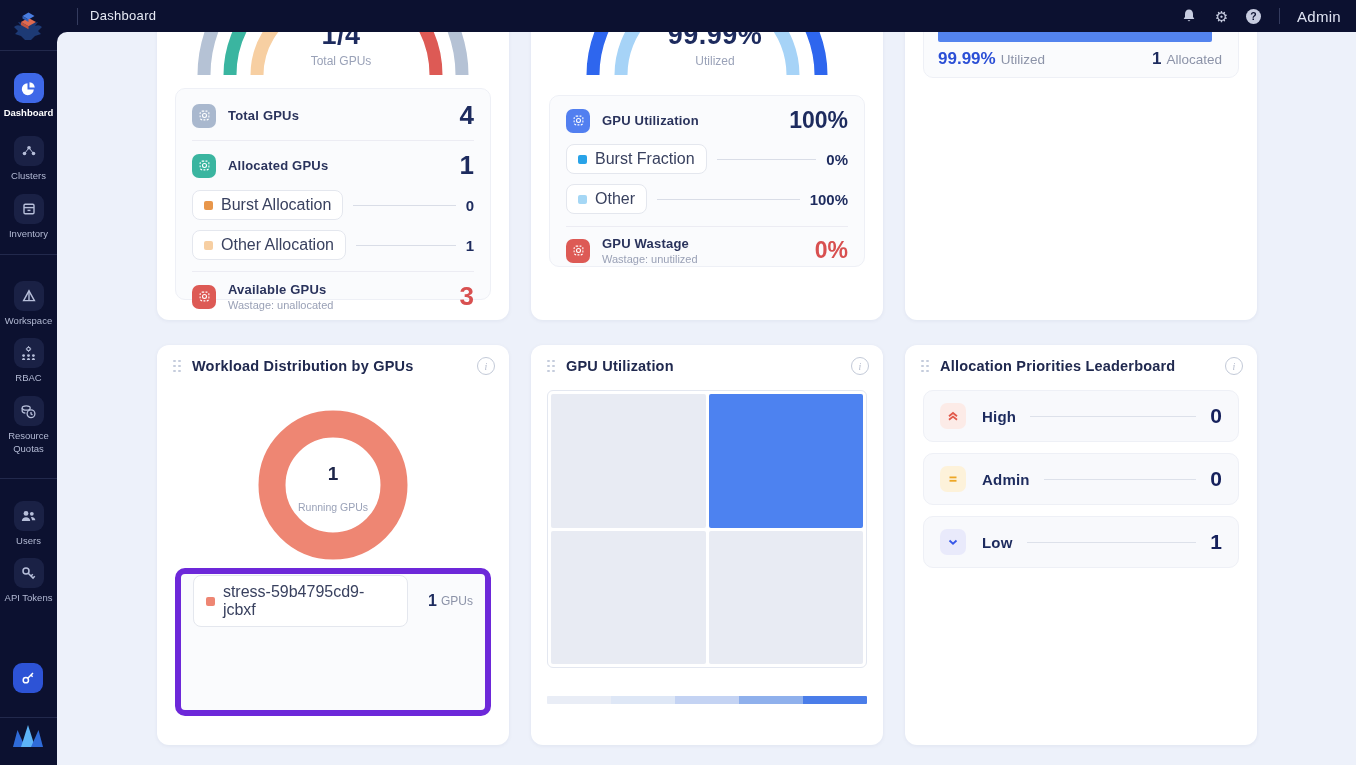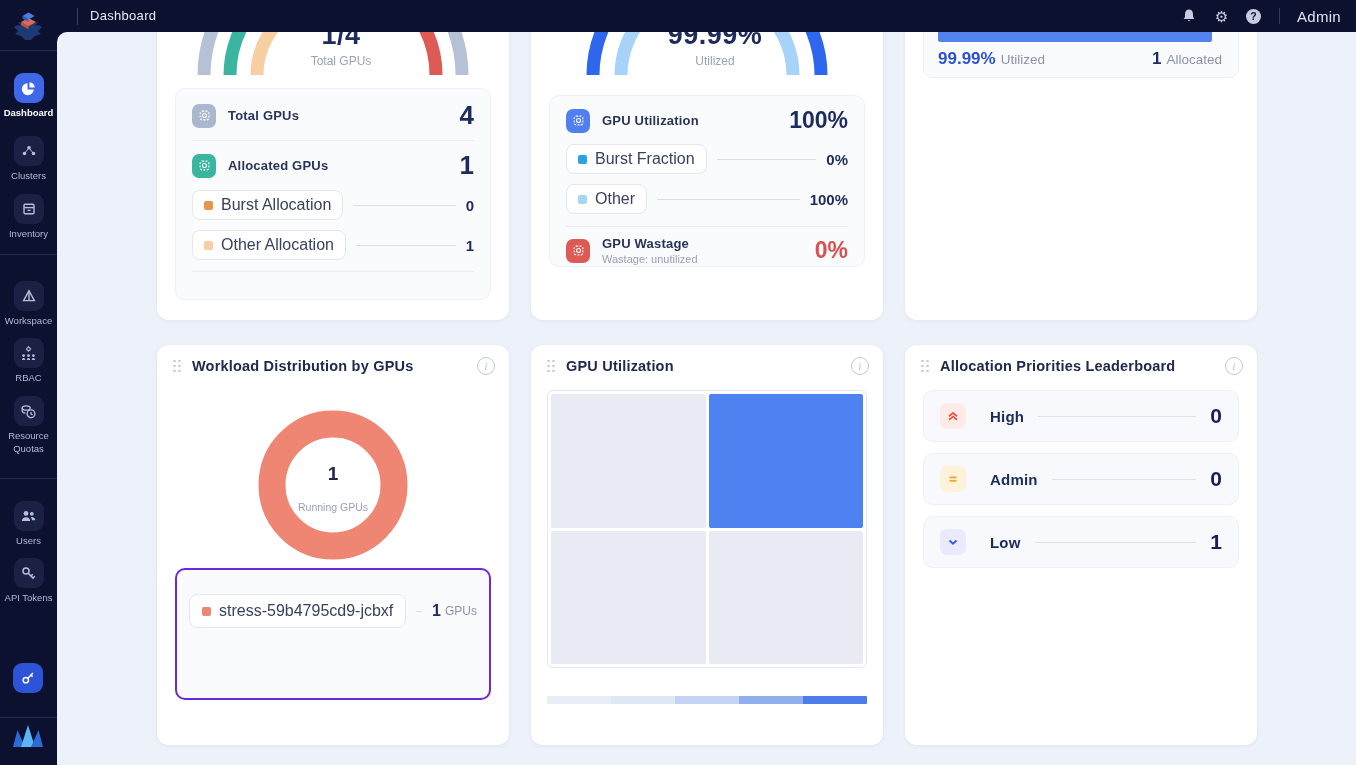--- a/index.html
+++ b/index.html
@@ -78,37 +78,37 @@
   .drag-dots{width:9px;height:13px;display:grid;grid-template-columns:repeat(2,3px);grid-auto-rows:3px;gap:2px;cursor:grab;}
   .drag-dots i{width:2.5px;height:2.5px;border-radius:50%;background:#c5ccdc;}
   .card-title{margin-left:10px;font-size:14.5px;font-weight:700;color:#20294f;letter-spacing:.2px;}
   .info-ic{margin-left:auto;width:16px;height:16px;border-radius:50%;border:1.2px solid #c3cad8;color:#b6bdcd;font-size:10px;font-style:italic;font-family:"Liberation Serif",serif;display:flex;align-items:center;justify-content:center;cursor:pointer;}
 
   
   .donut-wrap{position:absolute;left:96px;top:60px;width:160px;height:160px;}
   .donut-center{position:absolute;left:0;top:58px;width:160px;text-align:center;}
   .donut-big{font-size:19px;font-weight:700;color:#1d2549;}
   .donut-sub{margin-top:16px;font-size:10.5px;color:#9aa2b8;}
-  .legend-panel{position:absolute;left:18px;right:18px;top:223px;height:132px;background:#fafbfd;border:2px solid #6d28d9;border-radius:10px;box-sizing:border-box;padding:24px 12px;}
+  .legend-panel{position:absolute;left:18px;right:18px;top:223px;height:148px;background:#fafbfd;border:6px solid #6d28d9;border-radius:10px;box-sizing:border-box;padding:1px 12px;}
   .legend-row{display:flex;align-items:center;}
   .workload-chip{padding:7px 12px;}
   .legend-val{font-size:16px;font-weight:700;color:#1d2b5e;}
   .legend-unit{font-size:12px;color:#8c93a8;margin-left:4px;}
 
   
   .treemap{position:absolute;left:16px;right:16px;top:45px;height:278px;background:#fff;border:1px solid #e3e7f0;border-radius:6px;padding:3px;box-sizing:border-box;display:grid;grid-template-columns:1fr 1fr;grid-template-rows:1fr 1fr;gap:3px;}
   .tm-cell{border-radius:2px;}
   .tm-labels{position:absolute;left:16px;right:16px;top:332px;display:flex;justify-content:space-between;font-size:12.5px;color:#5c6782;}
   .gradient{position:absolute;left:16px;right:16px;top:351px;height:8px;display:flex;border-radius:1px;overflow:hidden;}
   .grad-seg{flex:1;}
 
   
   .lb-row{position:absolute;left:18px;right:18px;height:52px;background:#f8f9fc;border:1px solid #eef0f6;border-radius:10px;display:flex;align-items:center;padding:0 16px;box-sizing:border-box;}
   .lb-ic{width:26px;height:26px;border-radius:7px;display:flex;align-items:center;justify-content:center;flex:0 0 26px;}
-  .lb-label{margin-left:24px;font-size:15px;font-weight:700;color:#1d2b5e;letter-spacing:.2px;}
+  .lb-label{margin-left:16px;font-size:15px;font-weight:700;color:#1d2b5e;letter-spacing:.2px;}
   .lb-line{flex:1;height:1px;background:#dde1ea;margin:0 14px;}
   .lb-val{font-size:21px;font-weight:700;color:#16215c;}
 </style>
 </head>
 <body>
 
 <div id="app">
 
   <div class="topbar">
     <div class="topbar-divider"></div>
@@ -298,20 +298,33 @@
           </div>
           <div class="chip-row">
             <span class="chip">
               <span class="chip-sq sq-peach"></span>
               <span class="chip-txt">Other Allocation</span>
             </span>
             <span class="chip-line"></span>
             <span class="chip-val">1</span>
           </div>
           <div class="stat-divider" style="margin-top:6px"></div>
+          <div class="stat-row">
+            <span class="gpu-ic ic-red">
+              <svg width="15" height="15" viewBox="0 0 24 24" fill="none" stroke="#fff" stroke-width="1.7">
+                  <rect x="5" y="5" width="14" height="14" rx="3.5" stroke-dasharray="3 2.2"></rect>
+                  <circle cx="12" cy="12" r="3.2"></circle>
+                </svg>
+            </span>
+            <span style="display:flex;flex-direction:column">
+              <span class="stat-label">Available GPUs</span>
+              <span class="stat-sub">Wastage: unallocated</span>
+            </span>
+            <span class="stat-val red">3</span>
+          </div>
         </div>
       </div>
 
       <div class="card row1 col2">
         <svg class="gauge-svg" width="352" height="148" viewBox="0 0 352 148">
           <path d="M 62 148 A 114 114 0 0 1 290 148" stroke="#2e66ee" stroke-width="13" fill="none"></path>
           <path d="M 90 148 A 86 86 0 0 1 262 148" stroke="#a6d3f7" stroke-width="13" fill="none"></path>
         </svg>
         <div class="gauge-text">
           <div class="gauge-big">99.99%</div>

